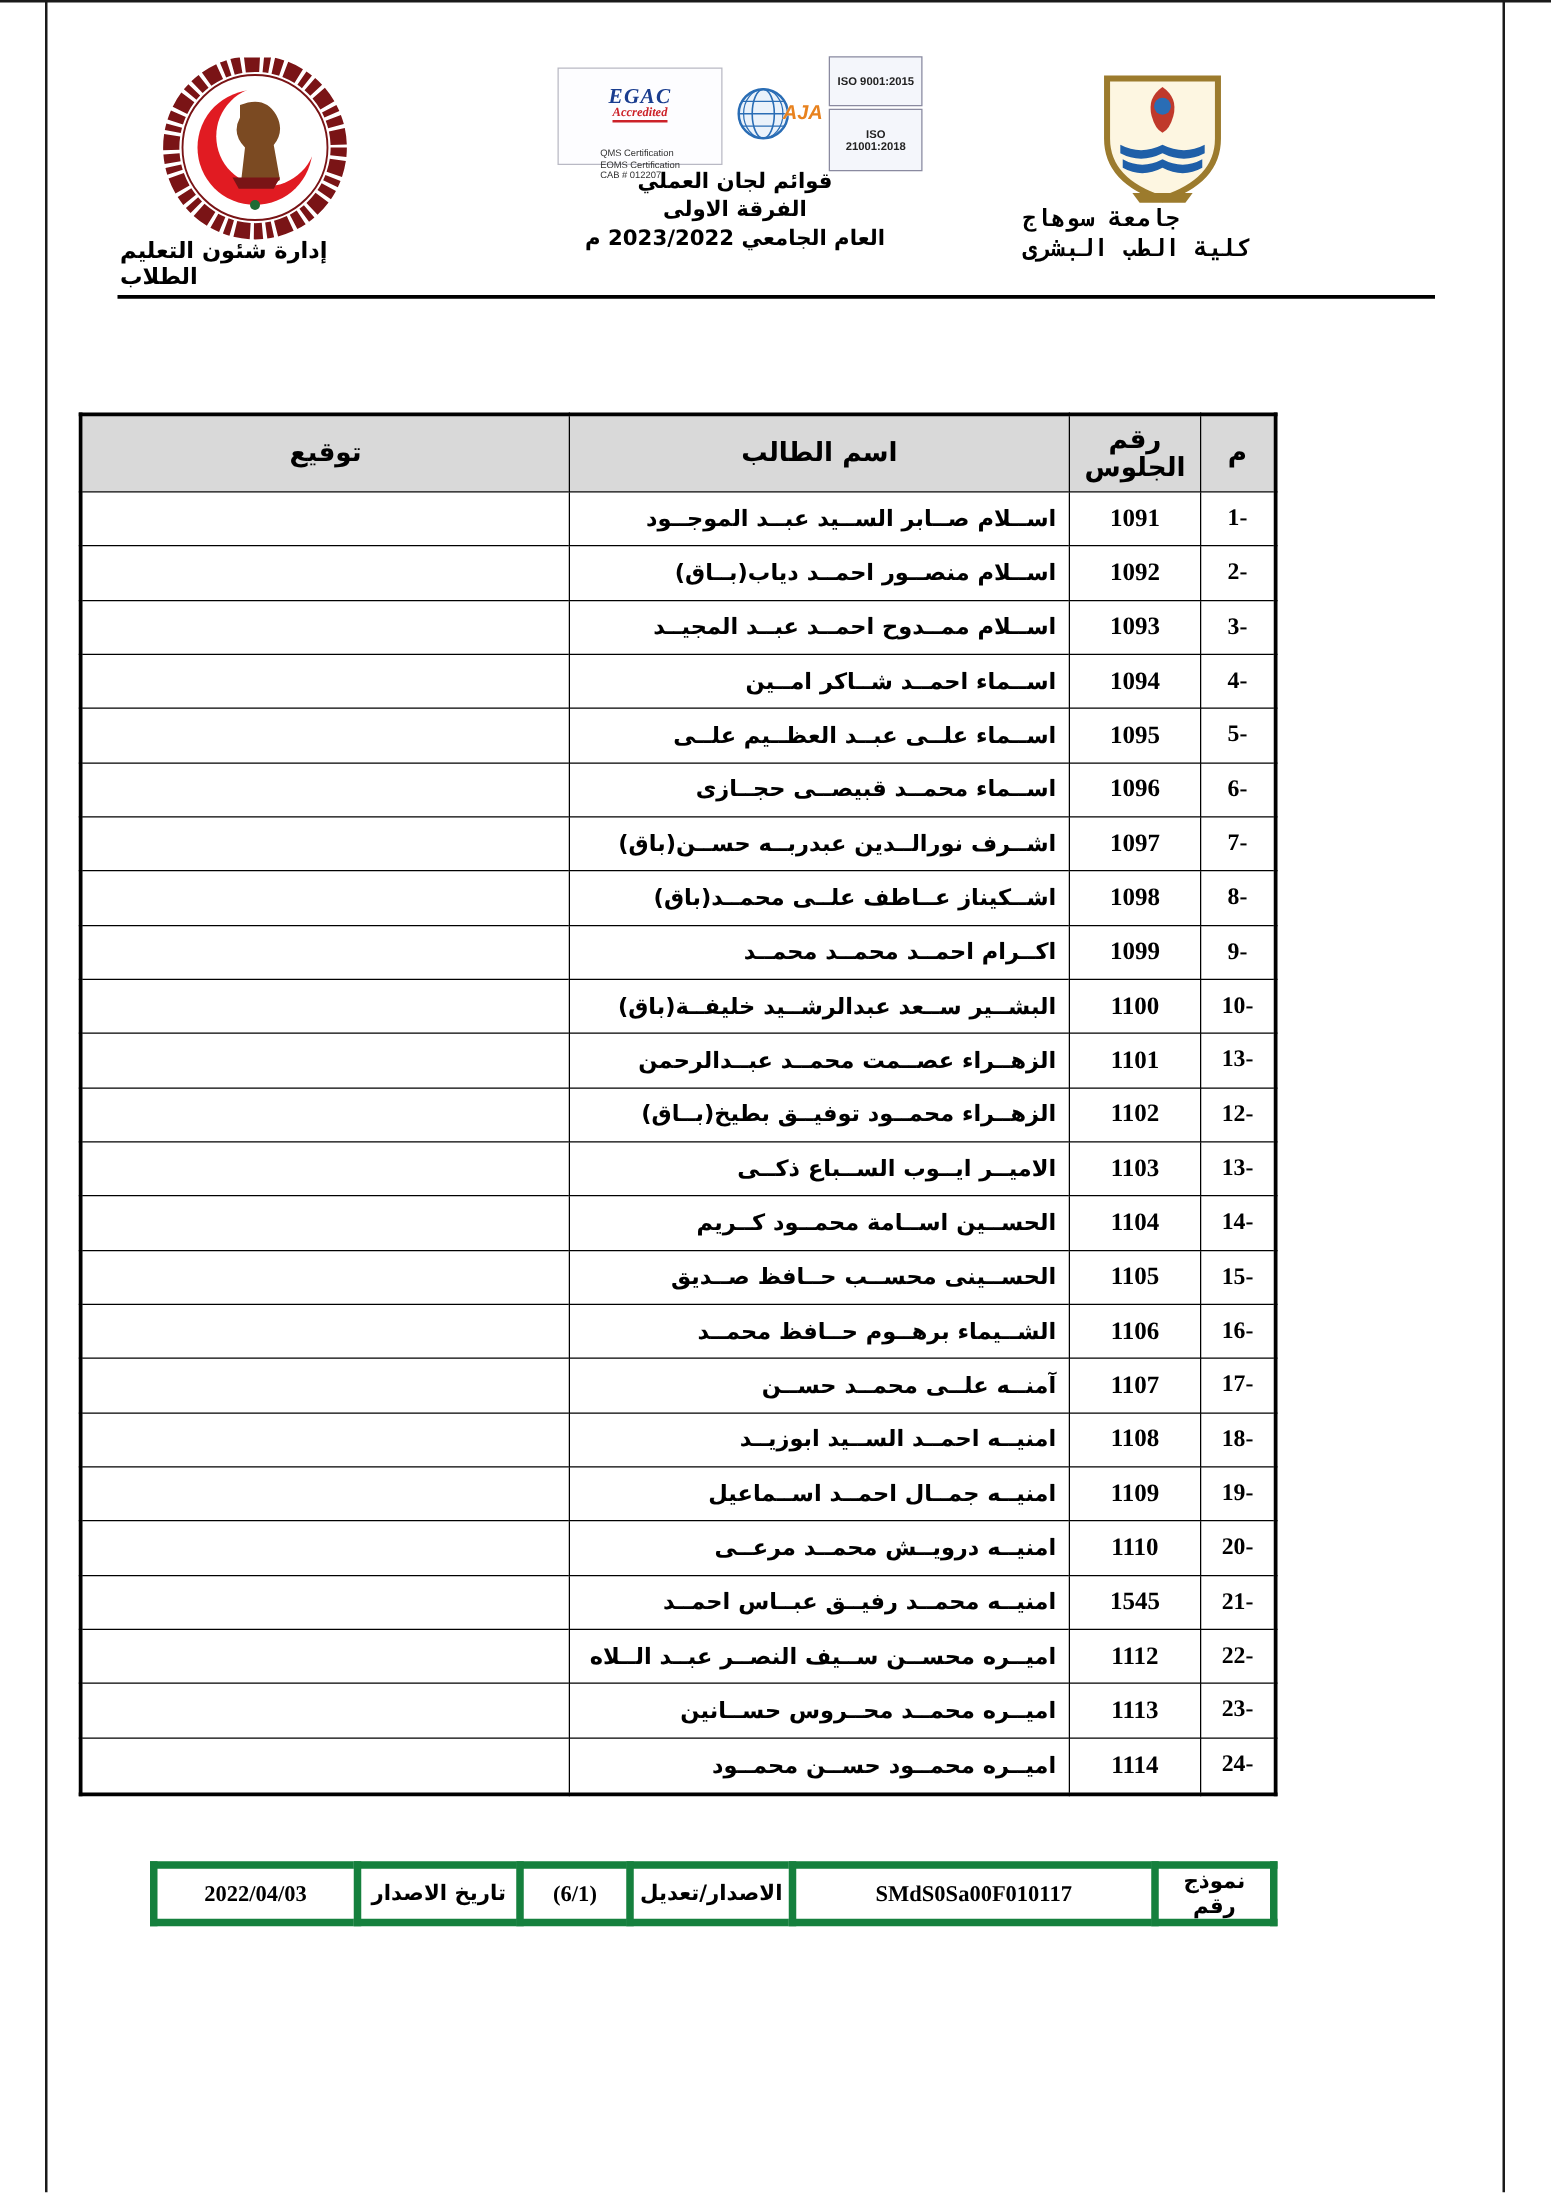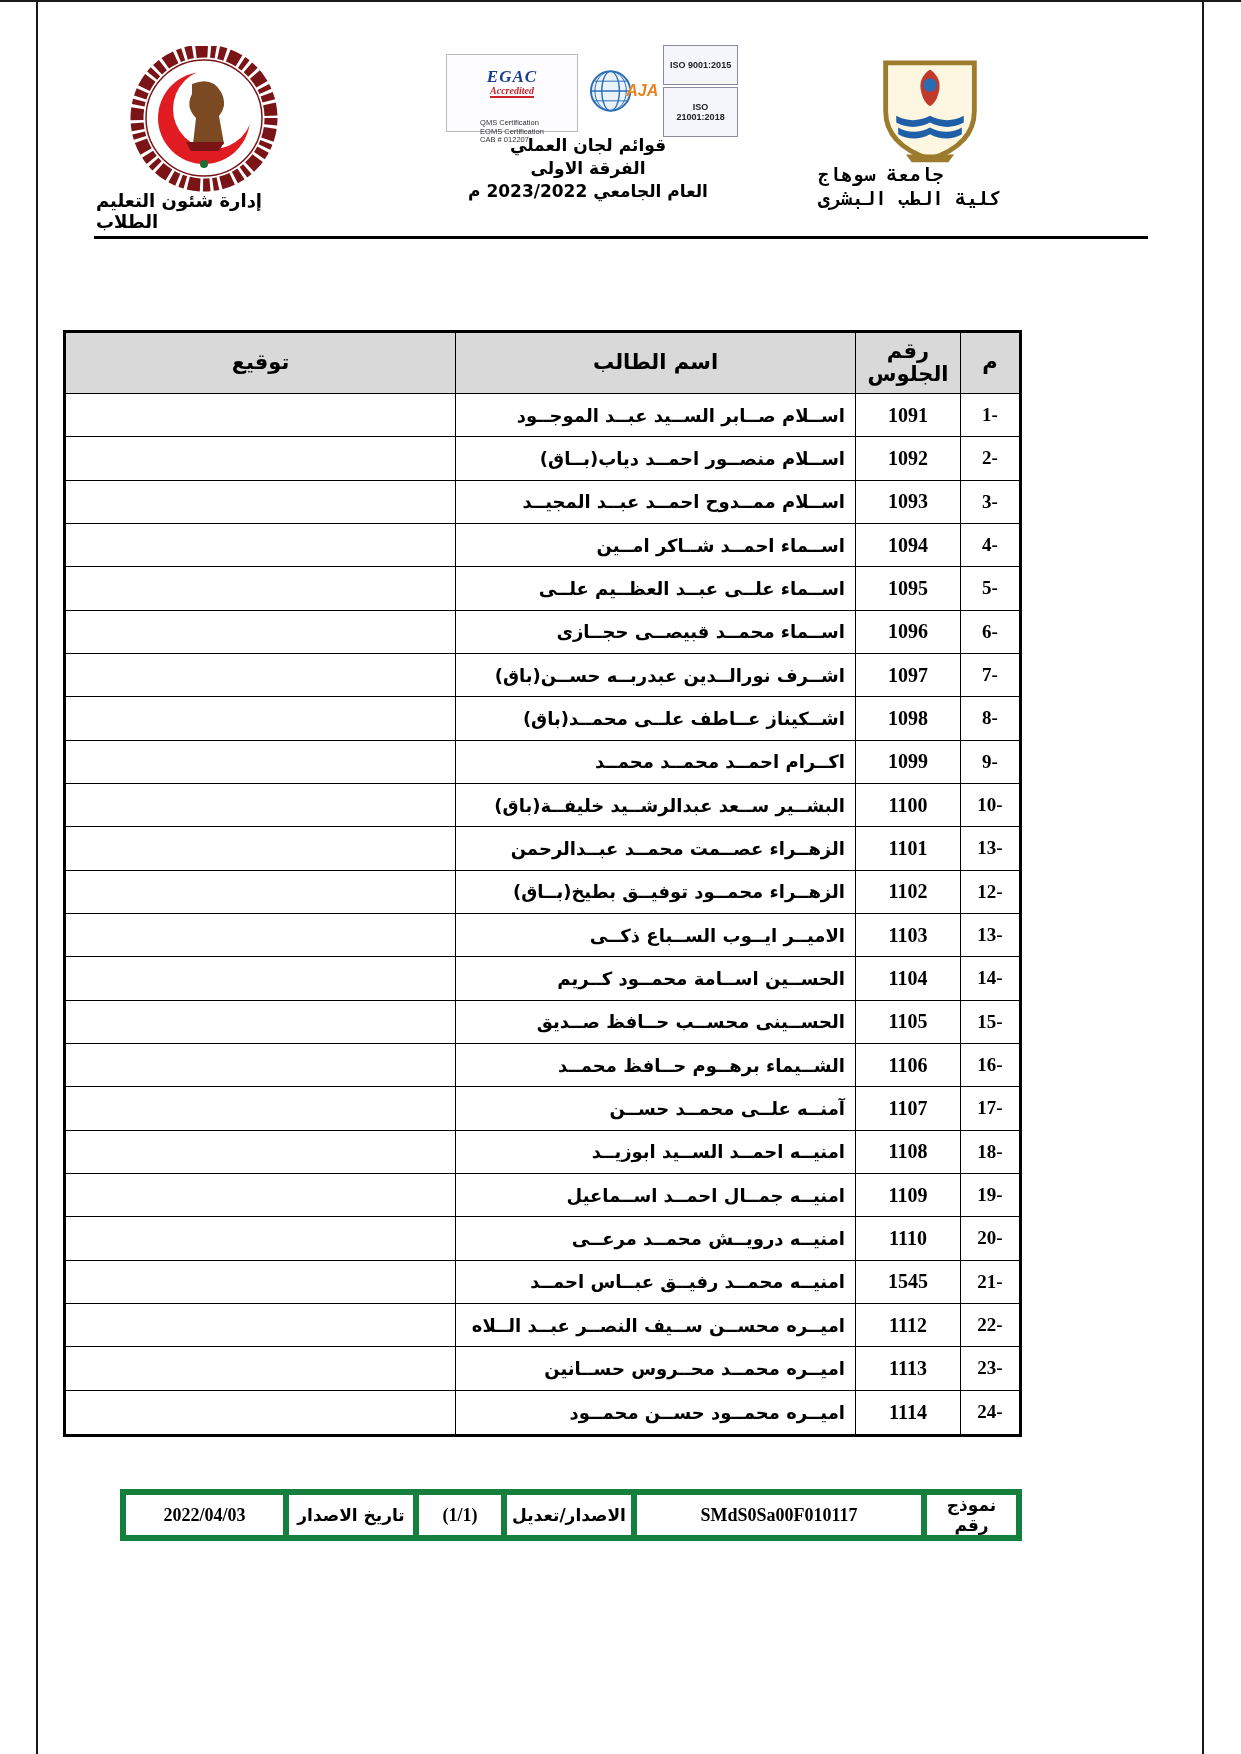--- a/index.html
+++ b/index.html
@@ -324,20 +324,20 @@
         <col style="width:130px">
       <col style="width:88px">
         <col style="width:130px">
         <col>
     </colgroup>
     <tbody>
         <tr>
       <td>نموذج رقم</td>
       <td class="latin">SMdS0Sa00F010117</td>
       <td>الاصدار/تعديل</td>
-      <td class="latin">(1/1)</td>
+      <td class="latin">(6/1)</td>
       <td>تاريخ الاصدار</td>
       <td class="latin">2022/04/03</td>
     </tr>
   </tbody>
     </table>
 
 </div>
 
 </body></html>

